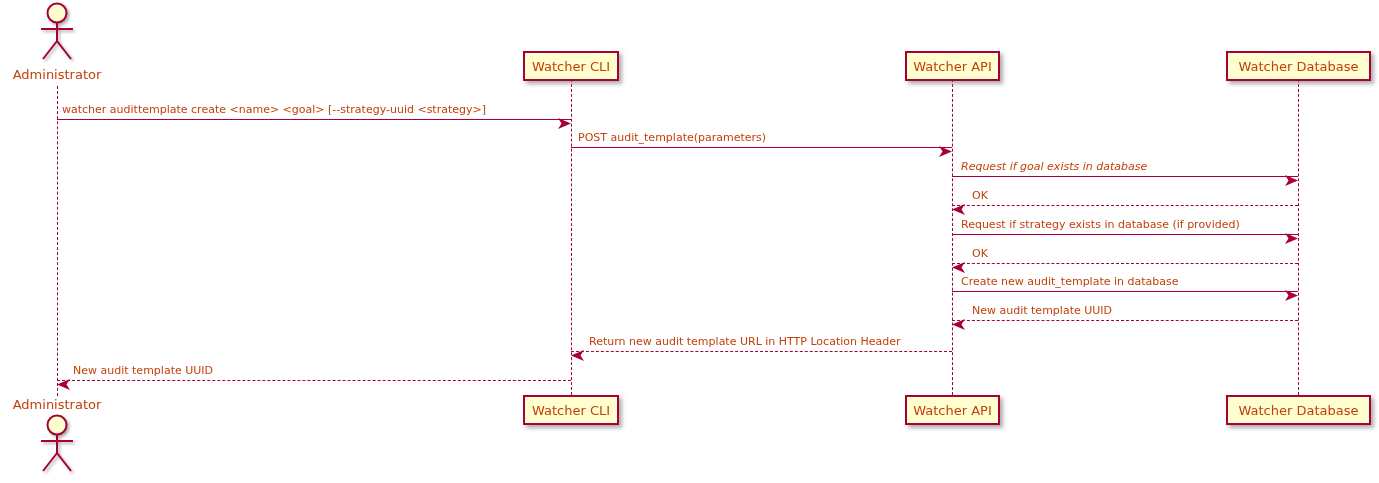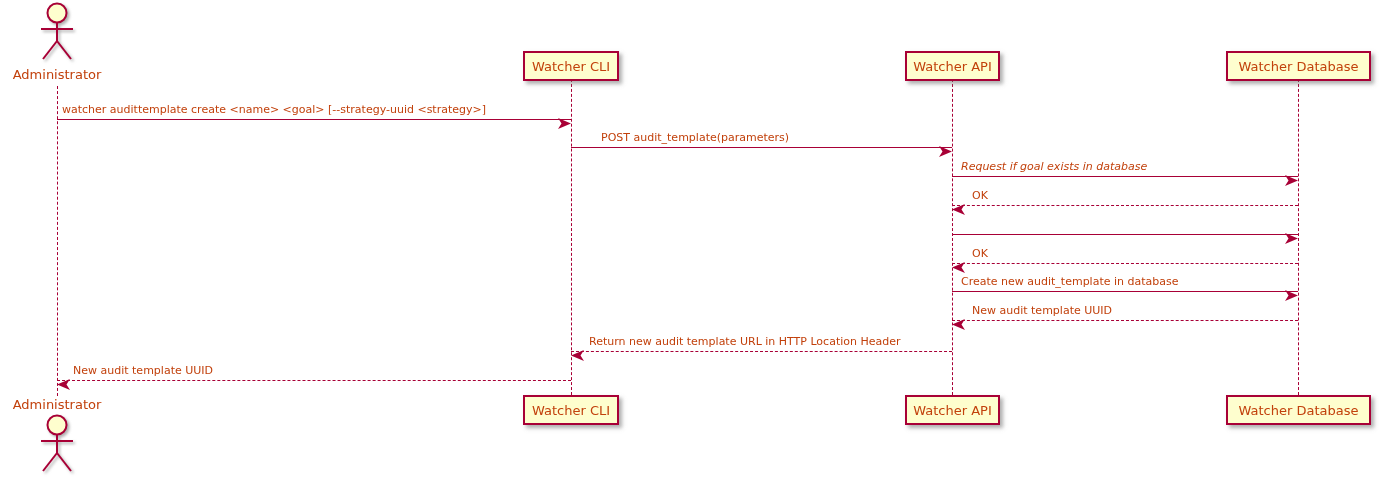--- a/index.html
+++ b/index.html
@@ -60,21 +60,21 @@
   </div>
 
   <div class="msg-label" style="left:62px; top:102px;">watcher audittemplate create &lt;name&gt; &lt;goal&gt; [--strategy-uuid &lt;strategy&gt;]</div>
   <div class="msg-line solid" style="left:57px; top:119px; width:514px;"></div>
   <div class="arrowhead" style="left:558px; top:114px;">
     <svg width="13" height="11">
         <path d="M0,0 L13,5.5 L0,11 L3.5,5.5 Z" fill="#A80036"></path>
       </svg>
   </div>
 
-  <div class="msg-label" style="left:578px; top:130px;margin-left:23px;">POST audit_template(parameters)</div>
+  <div class="msg-label" style="left:578px; top:130px;">POST audit_template(parameters)</div>
   <div class="msg-line solid" style="left:571px; top:147px; width:381px;"></div>
   <div class="arrowhead" style="left:939px; top:142px;">
     <svg width="13" height="11">
         <path d="M0,0 L13,5.5 L0,11 L3.5,5.5 Z" fill="#A80036"></path>
       </svg>
   </div>
 
   <div class="msg-label" style="left:961px; top:159px;font-style:italic;">Request if goal exists in database</div>
   <div class="msg-line solid" style="left:952px; top:176px; width:346px;"></div>
   <div class="arrowhead" style="left:1285px; top:171px;">
@@ -84,20 +84,21 @@
   </div>
 
   <div class="msg-label" style="left:972px; top:188px;">OK</div>
   <div class="msg-line dashed" style="left:952px; top:205px; width:346px;"></div>
   <div class="arrowhead" style="left:952px; top:200px;">
     <svg width="13" height="11">
         <path d="M13,0 L0,5.5 L13,11 L9.5,5.5 Z" fill="#A80036"></path>
       </svg>
   </div>
 
+  <div class="msg-label" style="left:961px; top:217px;">Request if strategy exists in database (if provided)</div>
   <div class="msg-line solid" style="left:952px; top:234px; width:346px;"></div>
   <div class="arrowhead" style="left:1285px; top:229px;">
     <svg width="13" height="11">
         <path d="M0,0 L13,5.5 L0,11 L3.5,5.5 Z" fill="#A80036"></path>
       </svg>
   </div>
 
   <div class="msg-label" style="left:972px; top:246px;">OK</div>
   <div class="msg-line dashed" style="left:952px; top:263px; width:346px;"></div>
   <div class="arrowhead" style="left:952px; top:258px;">

